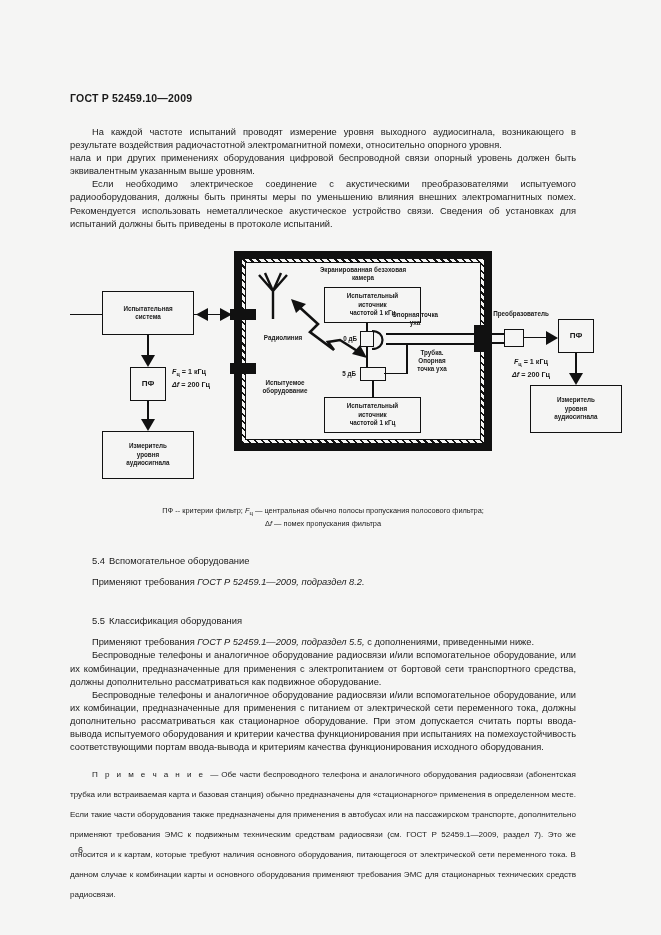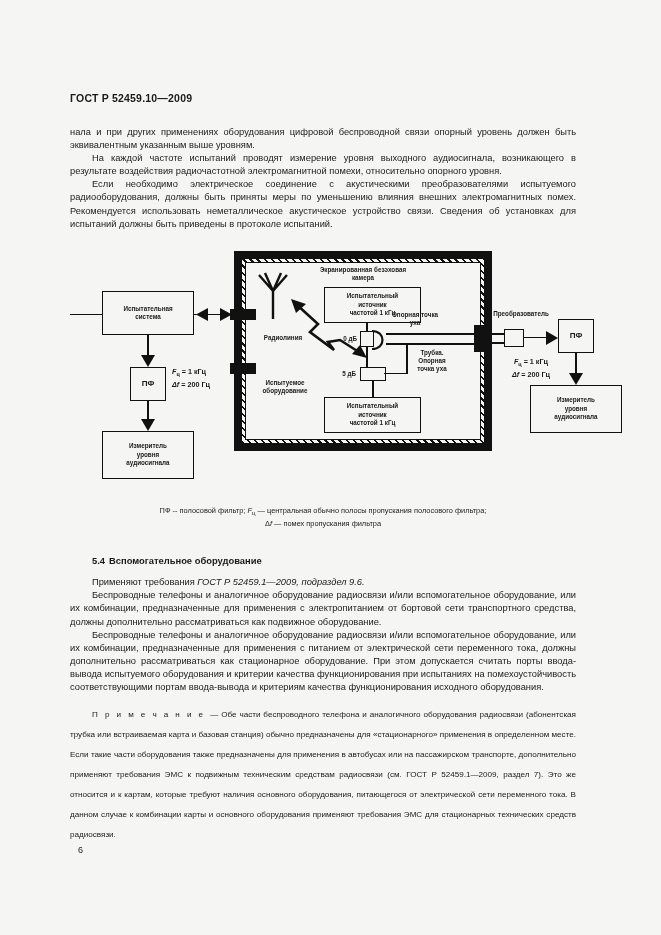--- a/index.html
+++ b/index.html
@@ -62,21 +62,21 @@
     text-align: center;
     margin-top: 6px;
   }
   .fig-caption {
     font-size: 9.2px;
     text-align: center;
     margin-top: 16px;
   }
   h3.sec {
     font-size: 9.4px;
-    font-weight: bold;
+    font-weight: normal;
     margin: 26px 0 0 0;
     text-indent: 22px;
   }
   h3.sec .num { margin-right: 4px; }
   p.after-sec {
     margin-top: 10px;
   }
   i, .ital { font-style: italic; }
   .note {
     font-size: 8.1px;
@@ -157,22 +157,22 @@
 </head>
 <body>
 
 <div class="page">
   <div class="sheet"></div>
 
   <div class="content">
 
     <div class="doc-header">ГОСТ Р 52459.10—2009</div>
 
+    <p class="body indent">На каждой частоте испытаний проводят измерение уровня выходного аудиосигнала, возникающего в результате воздействия радиочастотной электромагнитной помехи, относительно опорного уровня.</p>
     <p class="body">нала и при других применениях оборудования цифровой беспроводной связи опорный уровень должен быть эквивалентным указанным выше уровням.</p>
-    <p class="body indent">На каждой частоте испытаний проводят измерение уровня выходного аудиосигнала, возникающего в результате воздействия радиочастотной электромагнитной помехи, относительно опорного уровня.</p>
     <p class="body indent">Если необходимо электрическое соединение с акустическими преобразователями испытуемого радиооборудования, должны быть приняты меры по уменьшению влияния внешних электромагнитных помех. Рекомендуется использовать неметаллическое акустическое устройство связи. Сведения об установках для испытаний должны быть приведены в протоколе испытаний.</p>
 
     <div class="figure">
 
       <div class="chamber-outer" style="left:164px; top:6px; width:258px; height:200px;"></div>
       <div class="chamber-inner" style="left:175px; top:17px; width:236px; height:178px;"></div>
 
       <div class="lbl" style="left:225px; top:21px; width:136px; white-space:pre-line;">Экранированная безэховая
 камера</div>
 
@@ -297,32 +297,38 @@
         <polygon points="0,0 14,0 7,12" fill="#111"></polygon>
       </svg>
 
       <div class="box" style="left:32px; top:186px; width:92px; height:48px; white-space:pre-line;">Измеритель
 уровня
 аудиосигнала</div>
 
     </div>
 
     <div class="fig-legend">
-      <span>ПФ  --  полосовой фильтр; </span><i>F</i><sub>ц</sub><span> — центральная обычно полосы пропускания полосового фильтра;</span><br>
+      <span>ПФ  --  критерии фильтр; </span><i>F</i><sub>ц</sub><span> — центральная обычно полосы пропускания полосового фильтра;</span><br>
       <span>Δ</span><i>f</i><span> — помех пропускания фильтра</span>
     </div>
 
 
     <h3 class="sec">
       <span class="num">5.4</span><span>Вспомогательное оборудование</span>
     </h3>
     <p class="body indent after-sec">
-      <span>Применяют требования </span><i>ГОСТ Р 52459.1—2009, подраздел 9.6.</i><span></span>
+      <span>Применяют требования </span><i>ГОСТ Р 52459.1—2009, подраздел 8.2.</i><span></span>
     </p>
 
+    <h3 class="sec">
+      <span class="num">5.5</span><span>Классификация оборудования</span>
+    </h3>
+    <p class="body indent after-sec">
+      <span>Применяют требования </span><i>ГОСТ Р 52459.1—2009, подраздел 5.5,</i><span> с дополнениями, приведенными ниже.</span>
+    </p>
 
     <p class="body indent">Беспроводные телефоны и аналогичное оборудование радиосвязи и/или вспомогательное оборудование, или их комбинации, предназначенные для применения с электропитанием от бортовой сети транспортного средства, должны дополнительно рассматриваться как подвижное оборудование.</p>
     <p class="body indent">Беспроводные телефоны и аналогичное оборудование радиосвязи и/или вспомогательное оборудование, или их комбинации, предназначенные для применения с питанием от электрической сети переменного тока, должны дополнительно рассматриваться как стационарное оборудование. При этом допускается считать порты ввода-вывода испытуемого оборудования и критерии качества функционирования при испытаниях на помехоустойчивость соответствующими портам ввода-вывода и критериям качества функционирования исходного оборудования.</p>
 
     <p class="note" style="margin-top:11px; text-indent:22px;">
       <span class="note-lead">П р и м е ч а н и е </span><span>— Обе части беспроводного телефона и аналогичного оборудования радиосвязи (абонентская трубка или встраиваемая карта и базовая станция) обычно предназначены для «стационарного» применения в определенном месте. Если такие части оборудования также предназначены для применения в автобусах или на пассажирском транспорте, дополнительно применяют требования ЭМС к подвижным техническим средствам радиосвязи (см. ГОСТ Р 52459.1—2009, раздел 7). Это же относится и к картам, которые требуют наличия основного оборудования, питающегося от электрической сети переменного тока. В данном случае к комбинации карты и основного оборудования применяют требования ЭМС для стационарных технических средств радиосвязи.</span>
     </p>
 
   </div>
 

